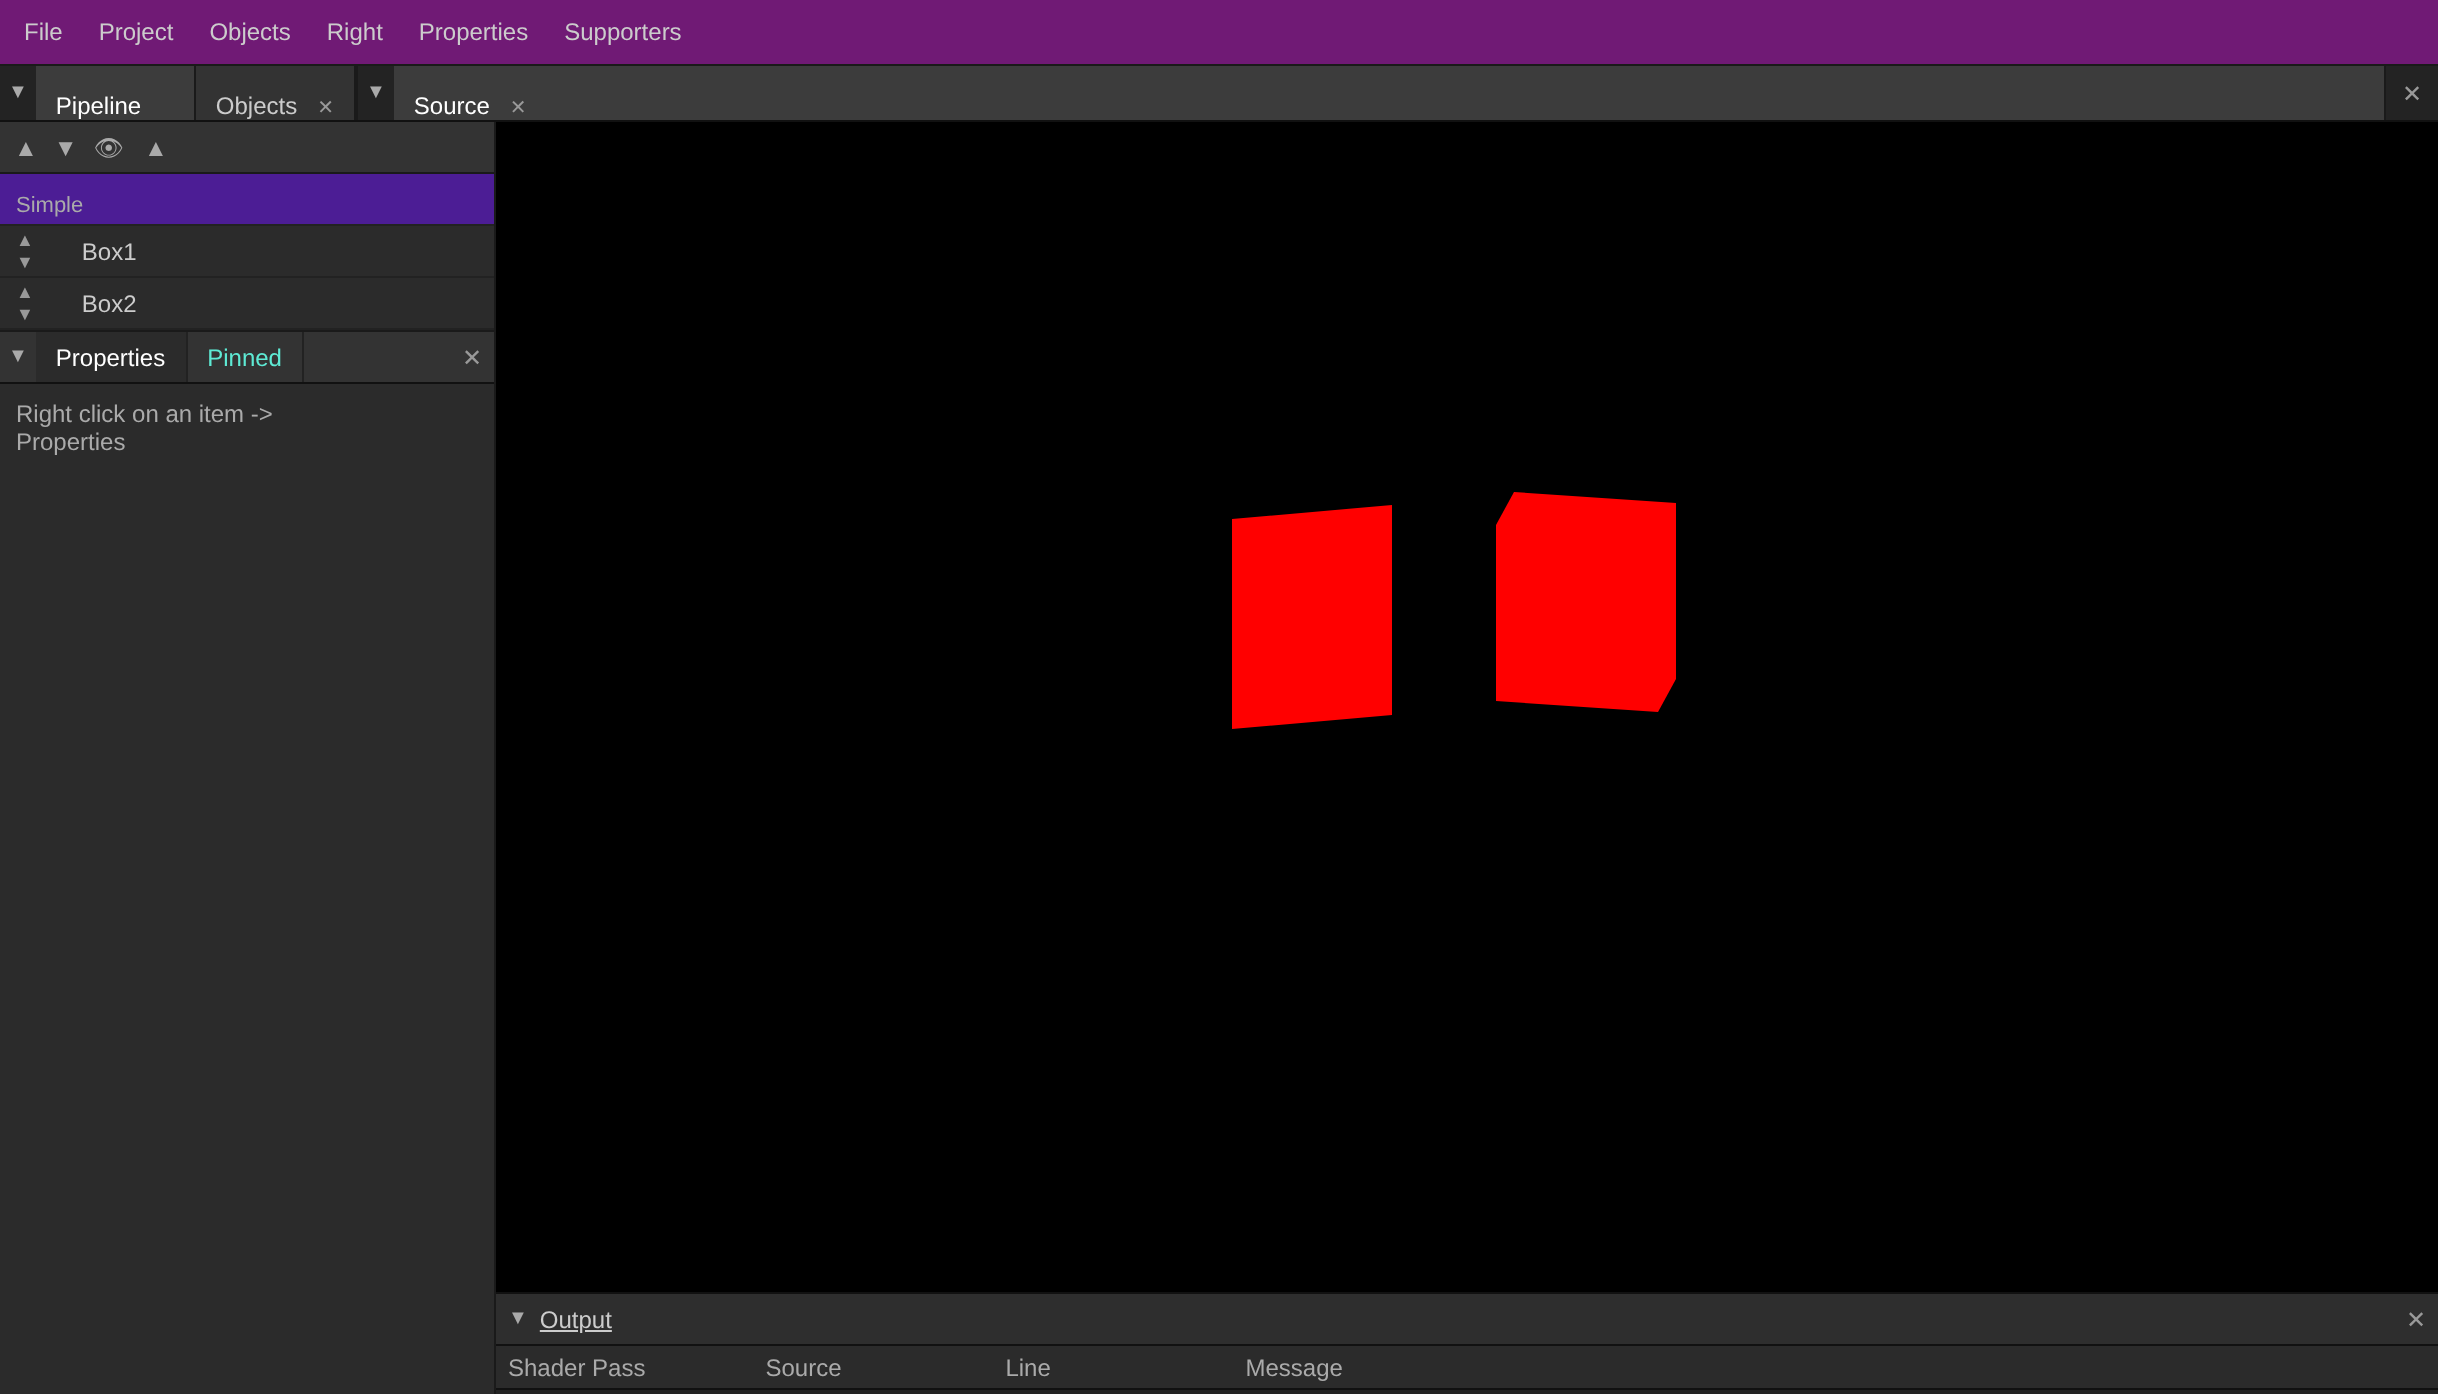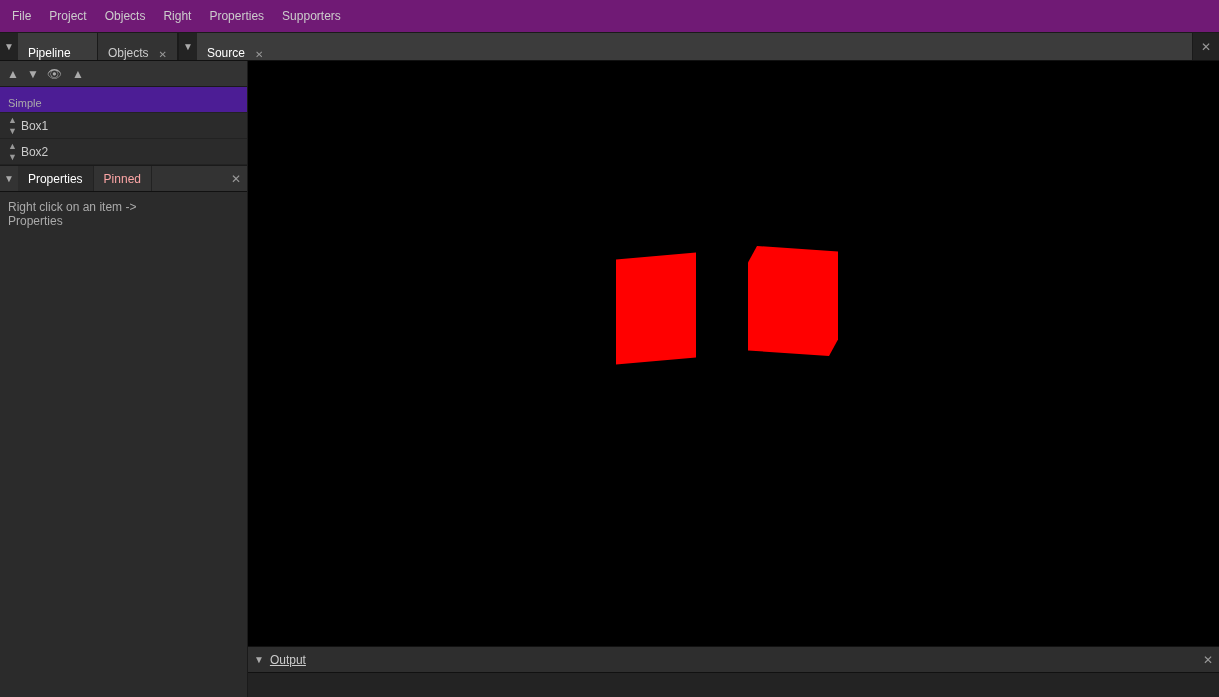--- a/index.html
+++ b/index.html
@@ -125,21 +125,21 @@
       gap: 0;
       margin-right: 4px;
     }
     .obj-item .obj-arrows span {
       font-size: 9px;
       color: #999;
       line-height: 1.2;
       cursor: pointer;
     }
     .obj-label {
-      margin-left: 0;
+      margin-left: 20px;
       color: #ccc;
     }
     .obj-group-label {
       color: #aaa;
       font-size: 11px;
     }
     .obj-group-row {
       display: flex;
       align-items: flex-end;
       padding: 3px 8px;
@@ -160,21 +160,21 @@
       align-items: stretch;
       height: 26px;
       background: #333;
       border-bottom: 1px solid #111;
     }
     .props-tab {
       display: flex;
       align-items: center;
       padding: 0 10px;
       cursor: pointer;
-      color: #fca5a5;
+      color: #5eead4;
       font-size: 12px;
       border-right: 1px solid #222;
     }
     .props-tab.active {
       background: #2b2b2b;
       color: #fff;
     }
     .props-pin {
       display: flex;
       align-items: center;
@@ -361,17 +361,23 @@
       <div id="box1"></div>
       <div id="box2"></div>
     </div>
 
     <div id="output-panel">
       <div id="output-header">
         <span style="font-size:10px;color:#aaa;margin-right:6px;">▼</span>
         <span style="color:#ccc;font-size:12px;text-decoration:underline;">Output</span>
         <span id="output-close">✕</span>
       </div>
+      <div id="output-cols">
+        <span class="output-col">Shader Pass</span>
+        <span class="output-col">Source</span>
+        <span class="output-col">Line</span>
+        <span class="output-col">Message</span>
+      </div>
     </div>
 
   </div>
 
 </div>
 
 </body></html>

